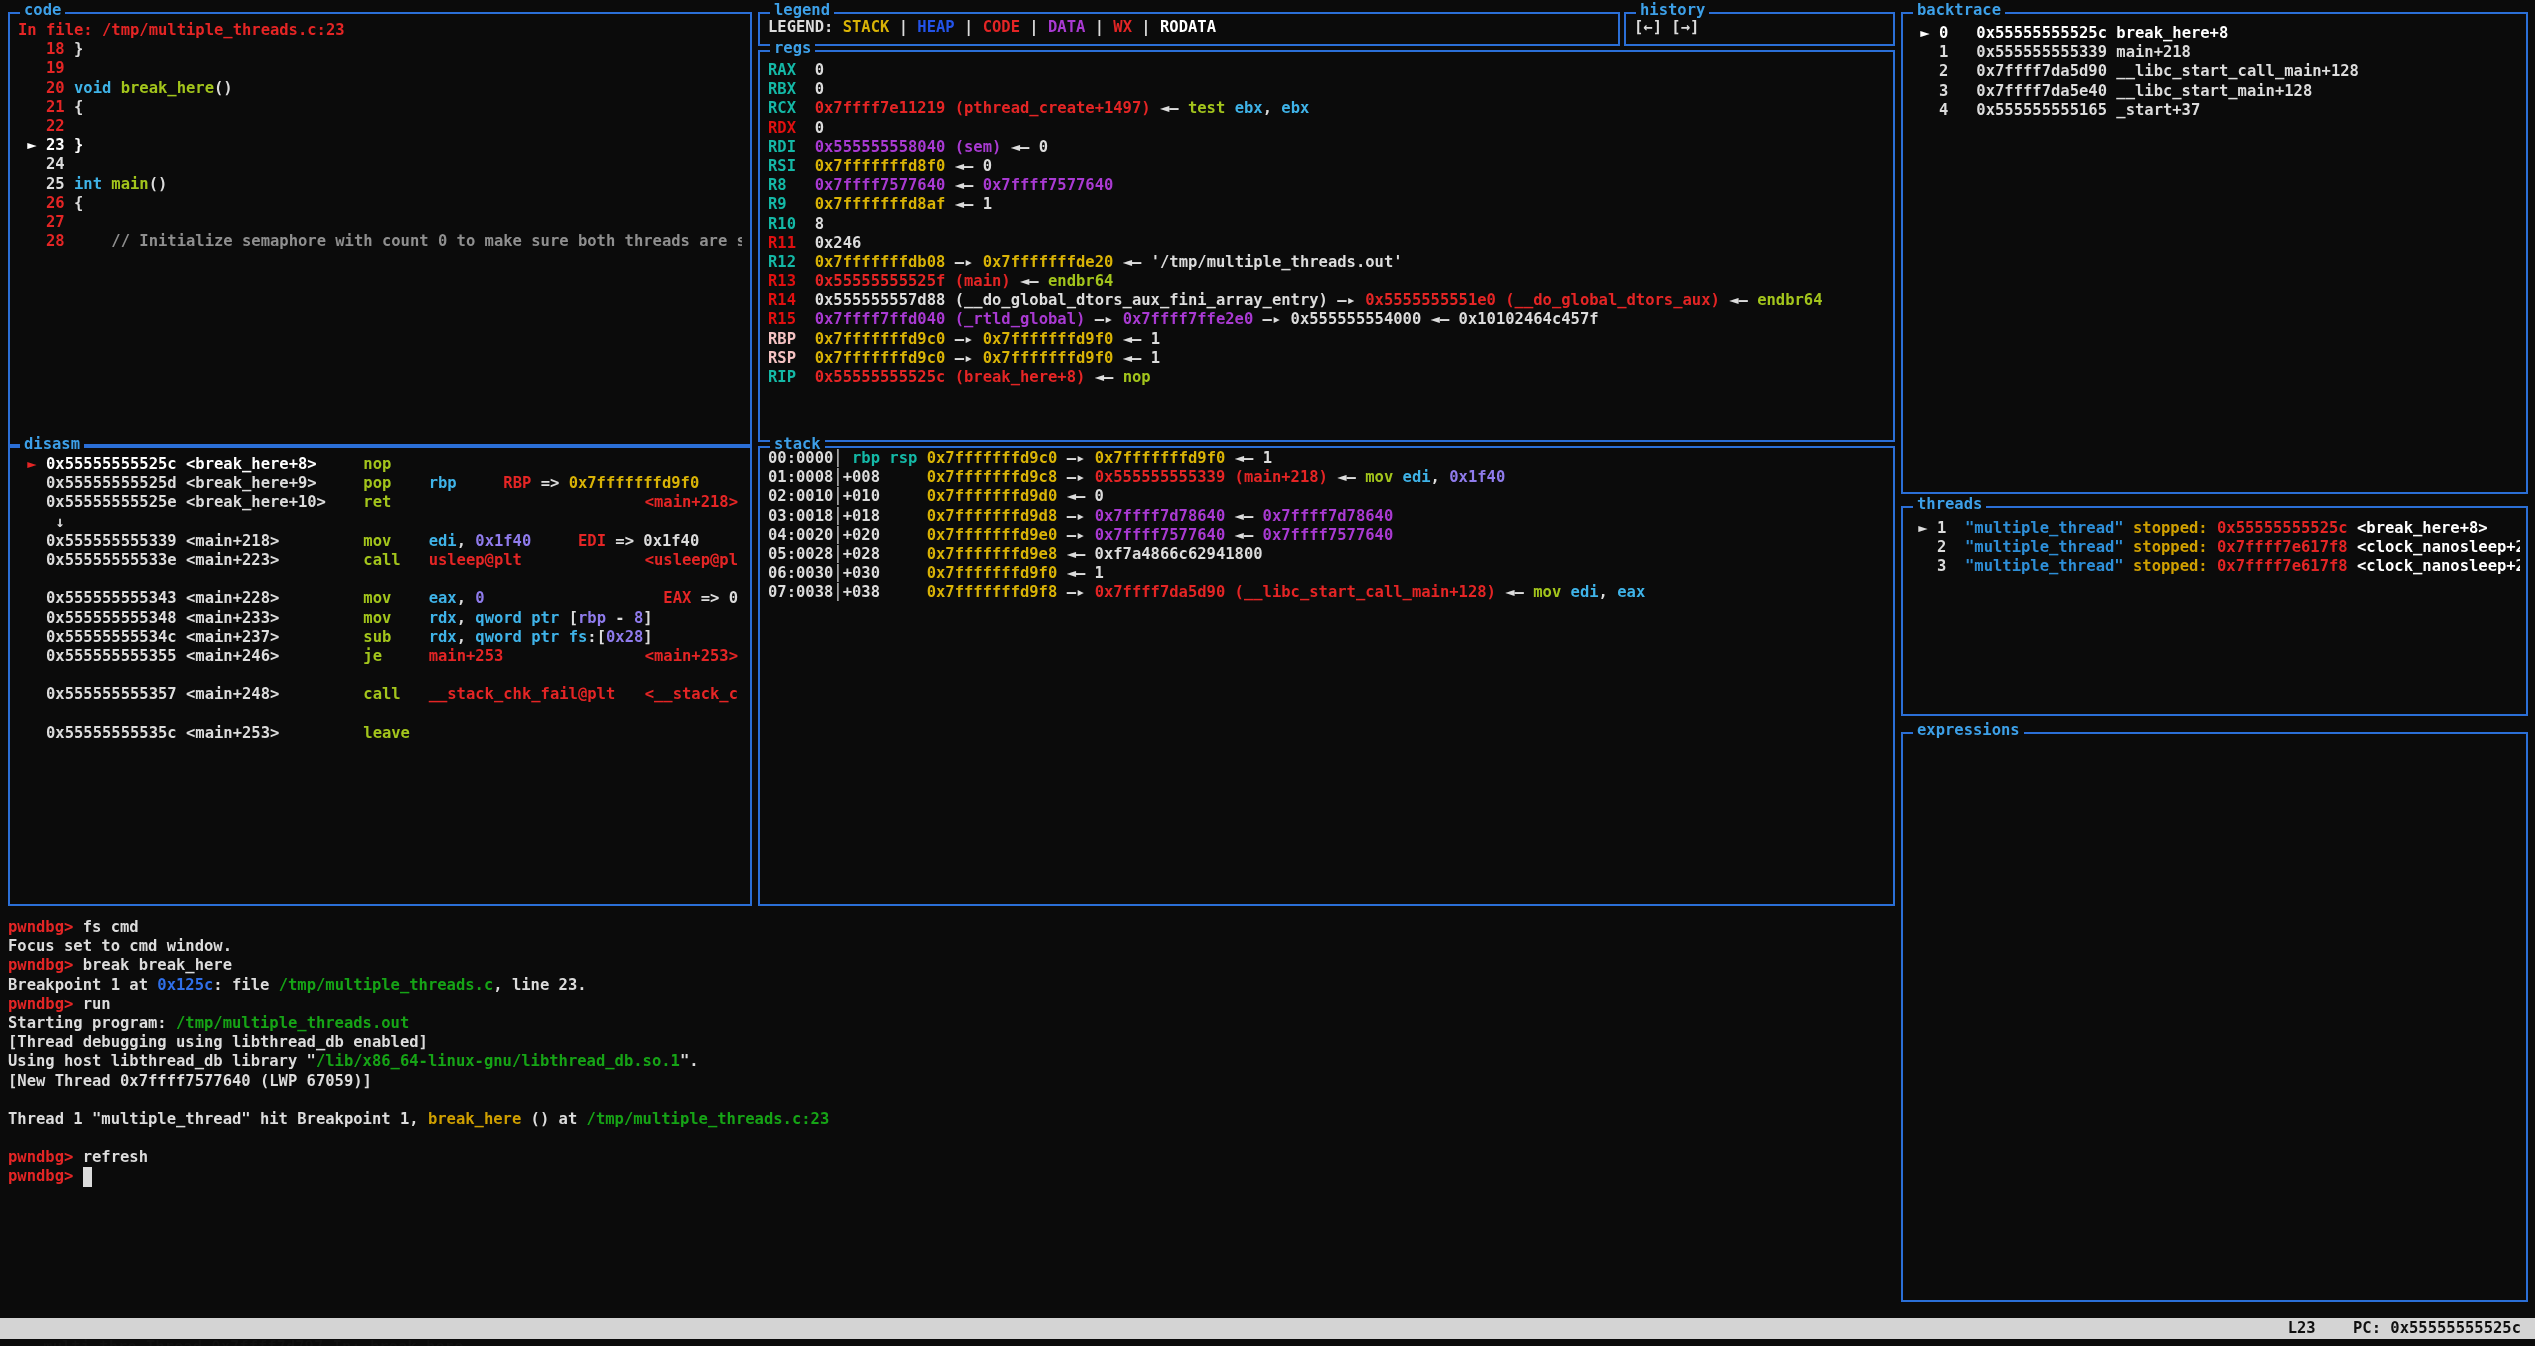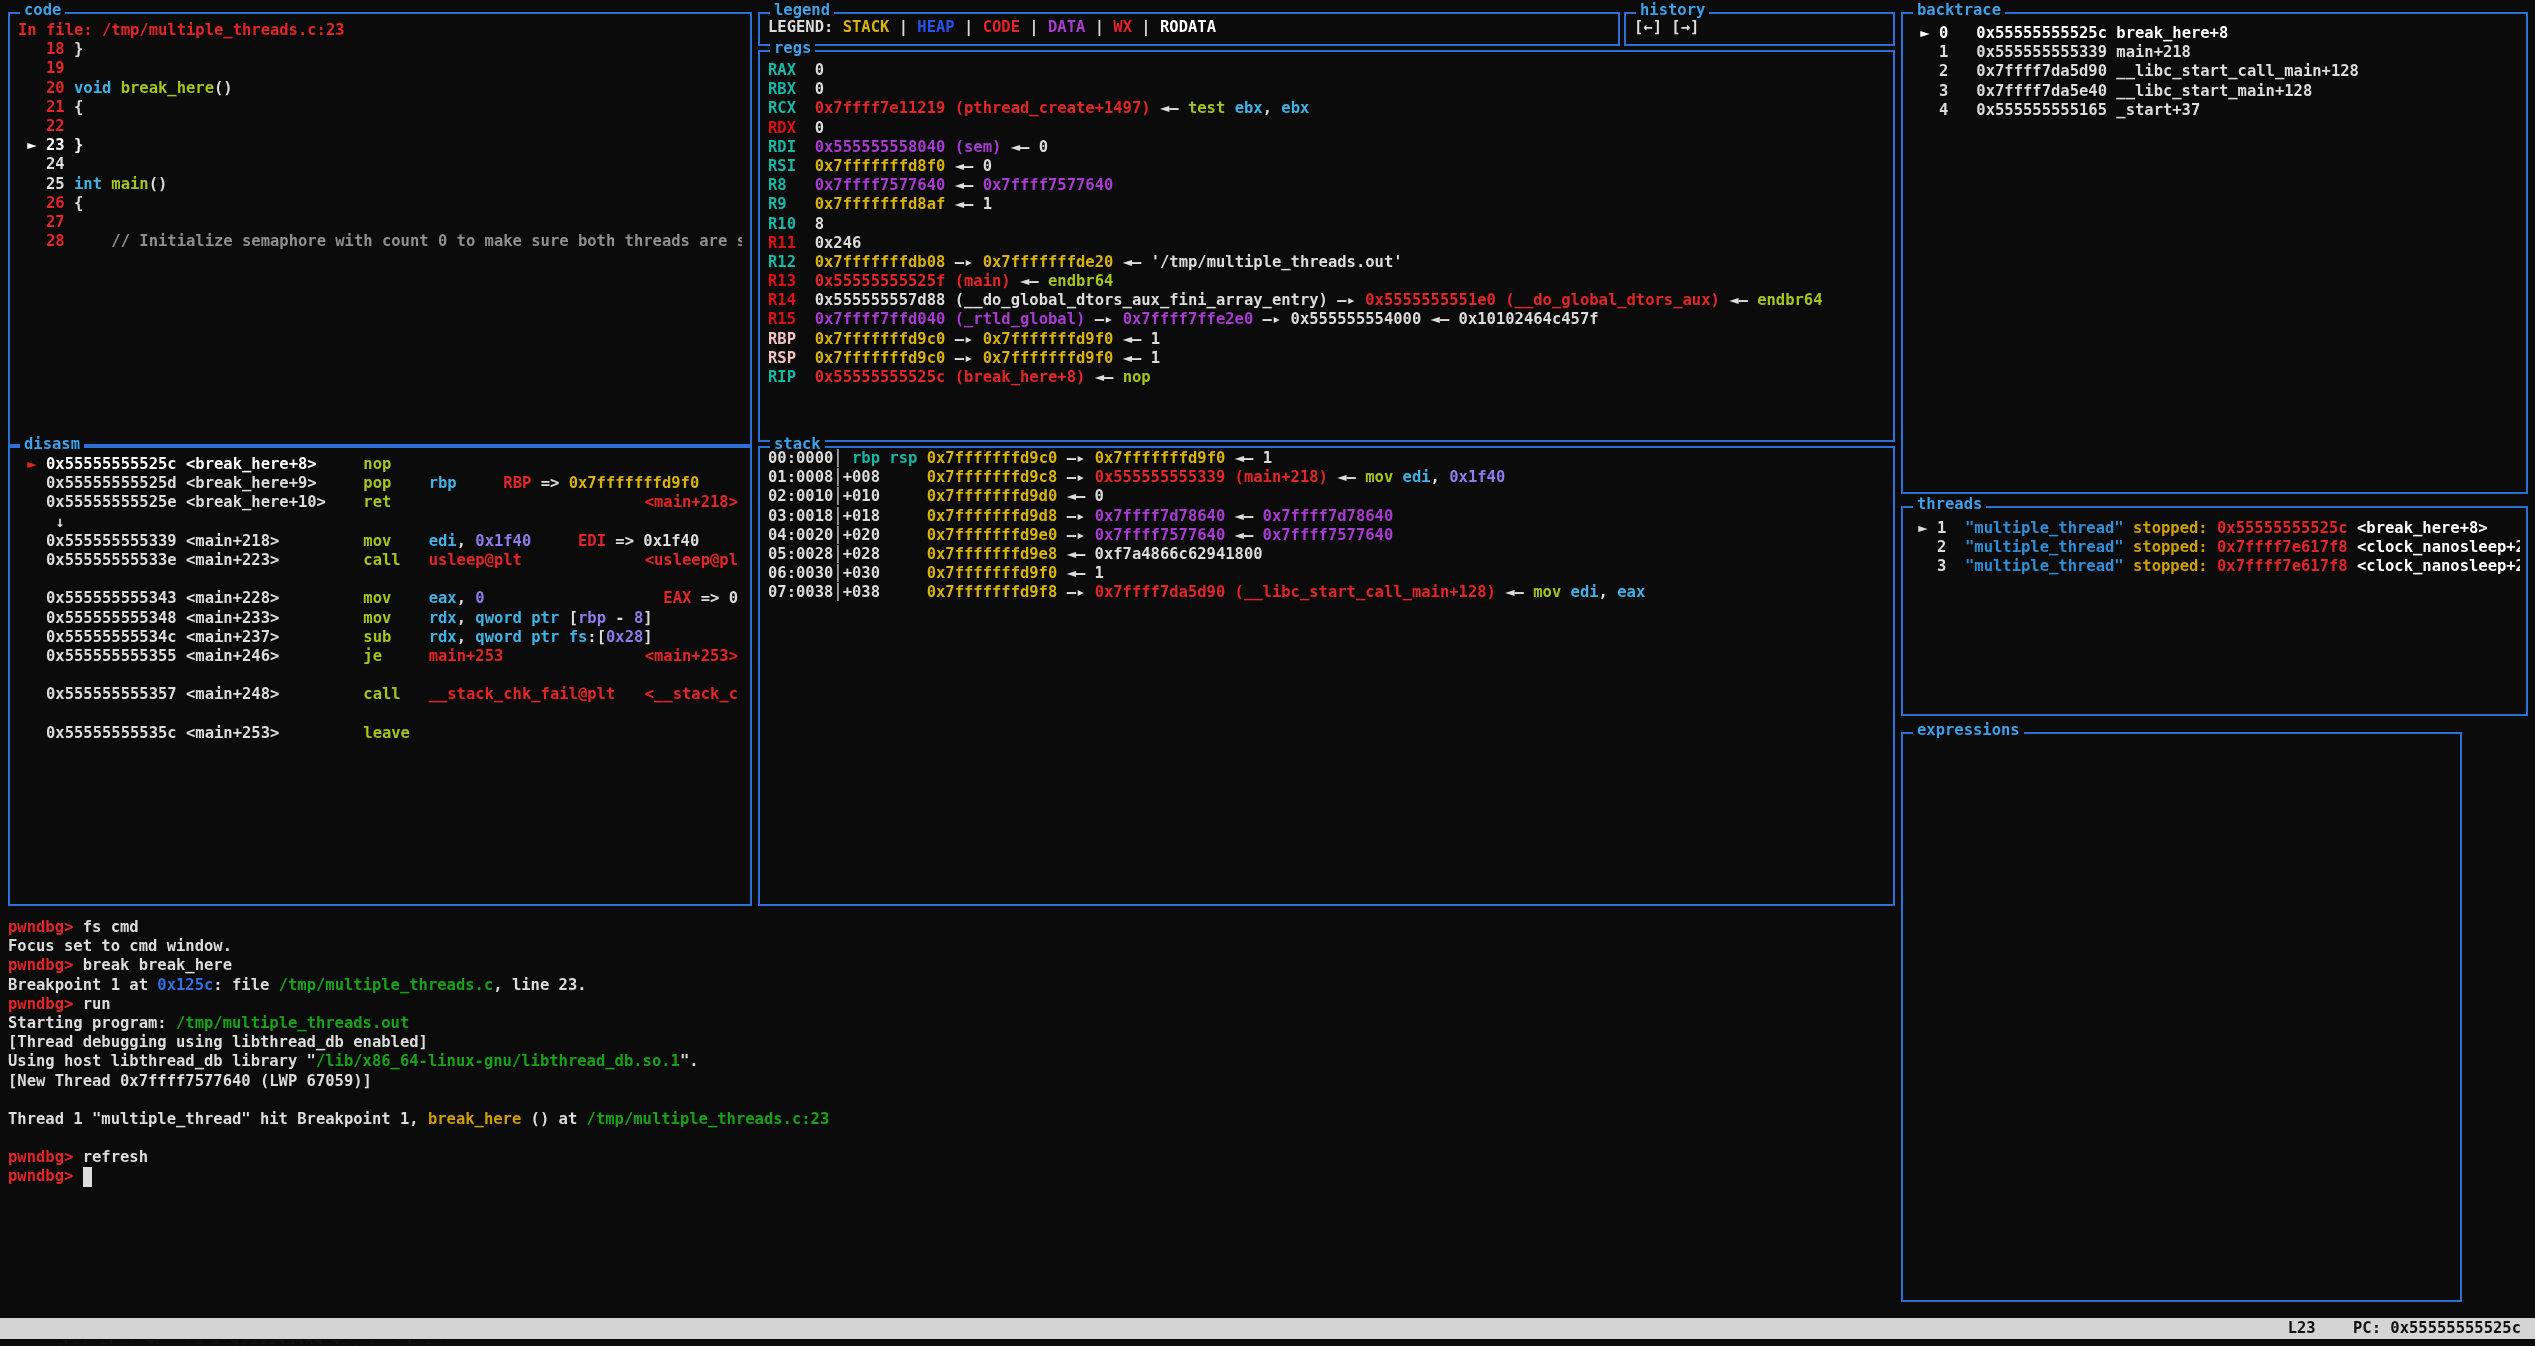--- a/index.html
+++ b/index.html
@@ -142,21 +142,21 @@
 
   <div class="panel" style="left:1901px;top:506px;width:627px;height:210px;">
     <span class="ptitle">threads</span>
     <div class="pbody" style="padding:11px 6px 4px 6px;">
         <div class="tline"><span class="c-w"> ► 1  </span><span class="c-tb">"multiple_thread"</span><span class="c-w"> </span><span class="c-gd">stopped:</span><span class="c-w"> </span><span class="c-rd">0x55555555525c</span><span class="c-w"> </span><span class="c-wb">&lt;break_here+8&gt;</span></div>
         <div class="tline"><span class="c-w">   2  </span><span class="c-tb">"multiple_thread"</span><span class="c-w"> </span><span class="c-gd">stopped:</span><span class="c-w"> </span><span class="c-rd">0x7ffff7e617f8</span><span class="c-w"> </span><span class="c-wb">&lt;clock_nanosleep+20</span></div>
         <div class="tline"><span class="c-w">   3  </span><span class="c-tb">"multiple_thread"</span><span class="c-w"> </span><span class="c-gd">stopped:</span><span class="c-w"> </span><span class="c-rd">0x7ffff7e617f8</span><span class="c-w"> </span><span class="c-wb">&lt;clock_nanosleep+20</span></div>
       </div>
   </div>
 
-  <div class="panel" style="left:1901px;top:732px;width:561px;height:570px;padding-left:30px;">
+  <div class="panel" style="left:1901px;top:732px;width:627px;height:570px;padding-left:30px;">
     <span class="ptitle">expressions</span>
     <div class="pbody"></div>
   </div>
 
   <div class="console">
       <div class="tline"><span class="c-rd">pwndbg&gt; </span><span class="c-w">fs cmd</span></div>
       <div class="tline"><span class="c-w">Focus set to cmd window.</span></div>
       <div class="tline"><span class="c-rd">pwndbg&gt; </span><span class="c-w">break break_here</span></div>
       <div class="tline"><span class="c-w">Breakpoint 1 at </span><span class="c-bl">0x125c</span><span class="c-w">: file </span><span class="c-pg">/tmp/multiple_threads.c</span><span class="c-w">, line 23.</span></div>
       <div class="tline"><span class="c-rd">pwndbg&gt; </span><span class="c-w">run</span></div>

